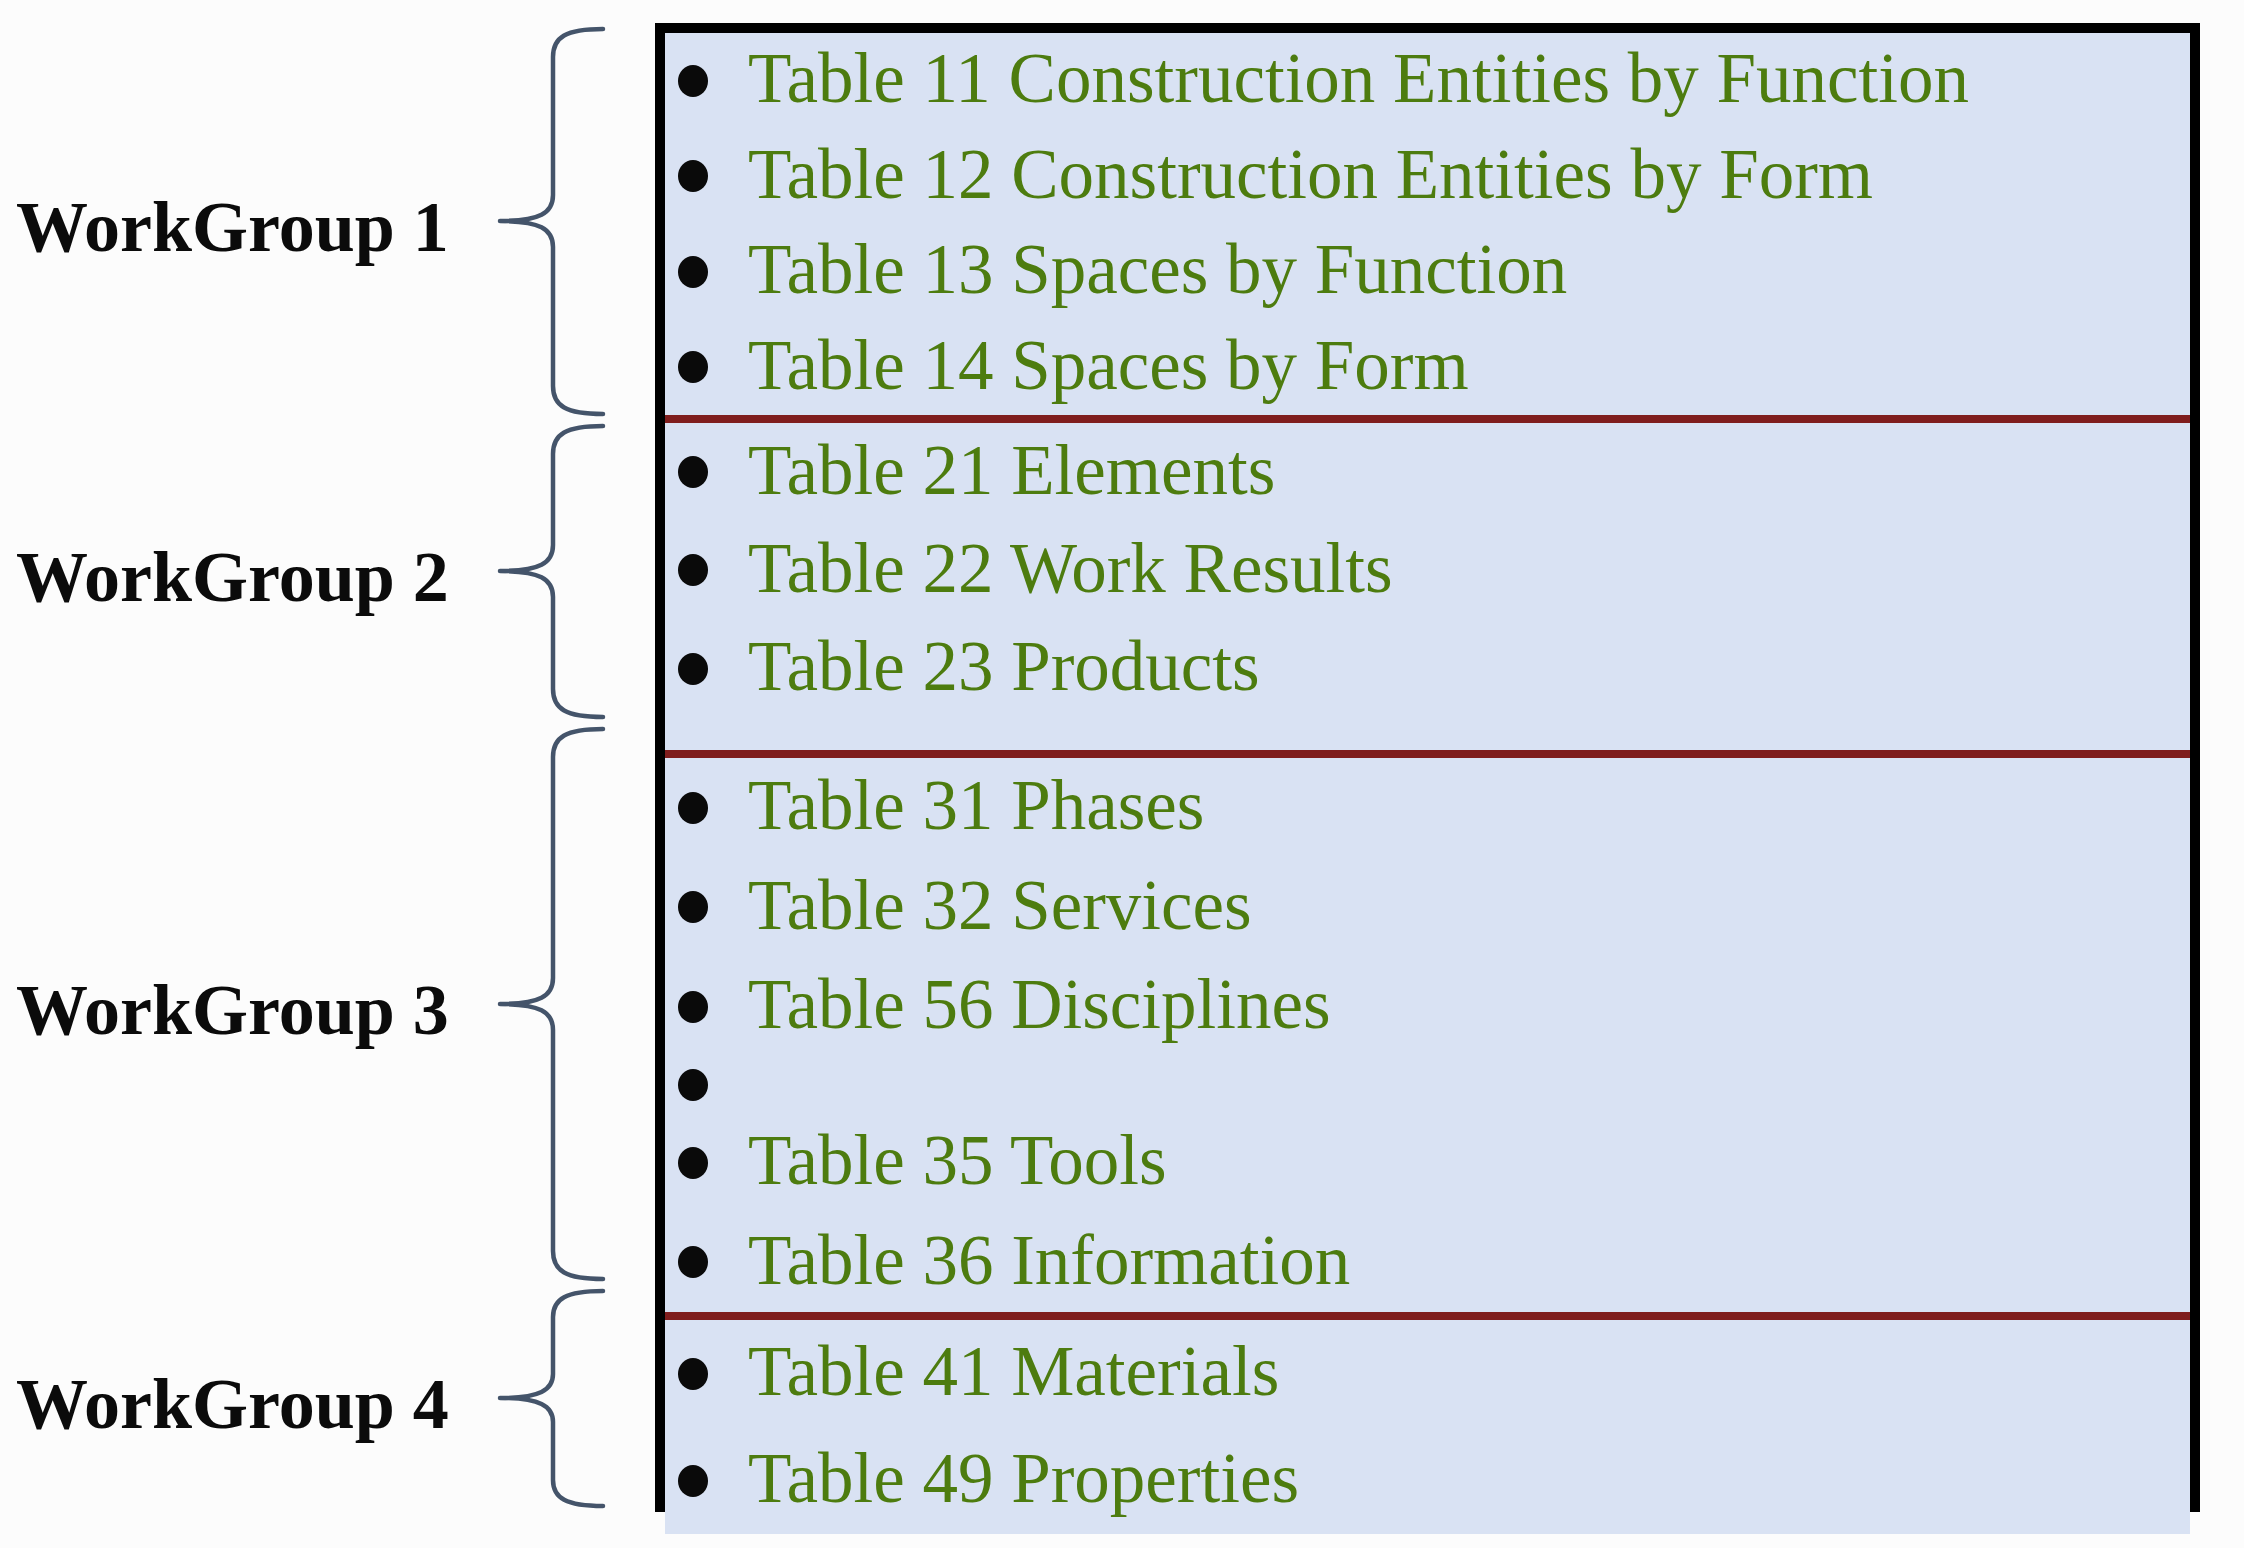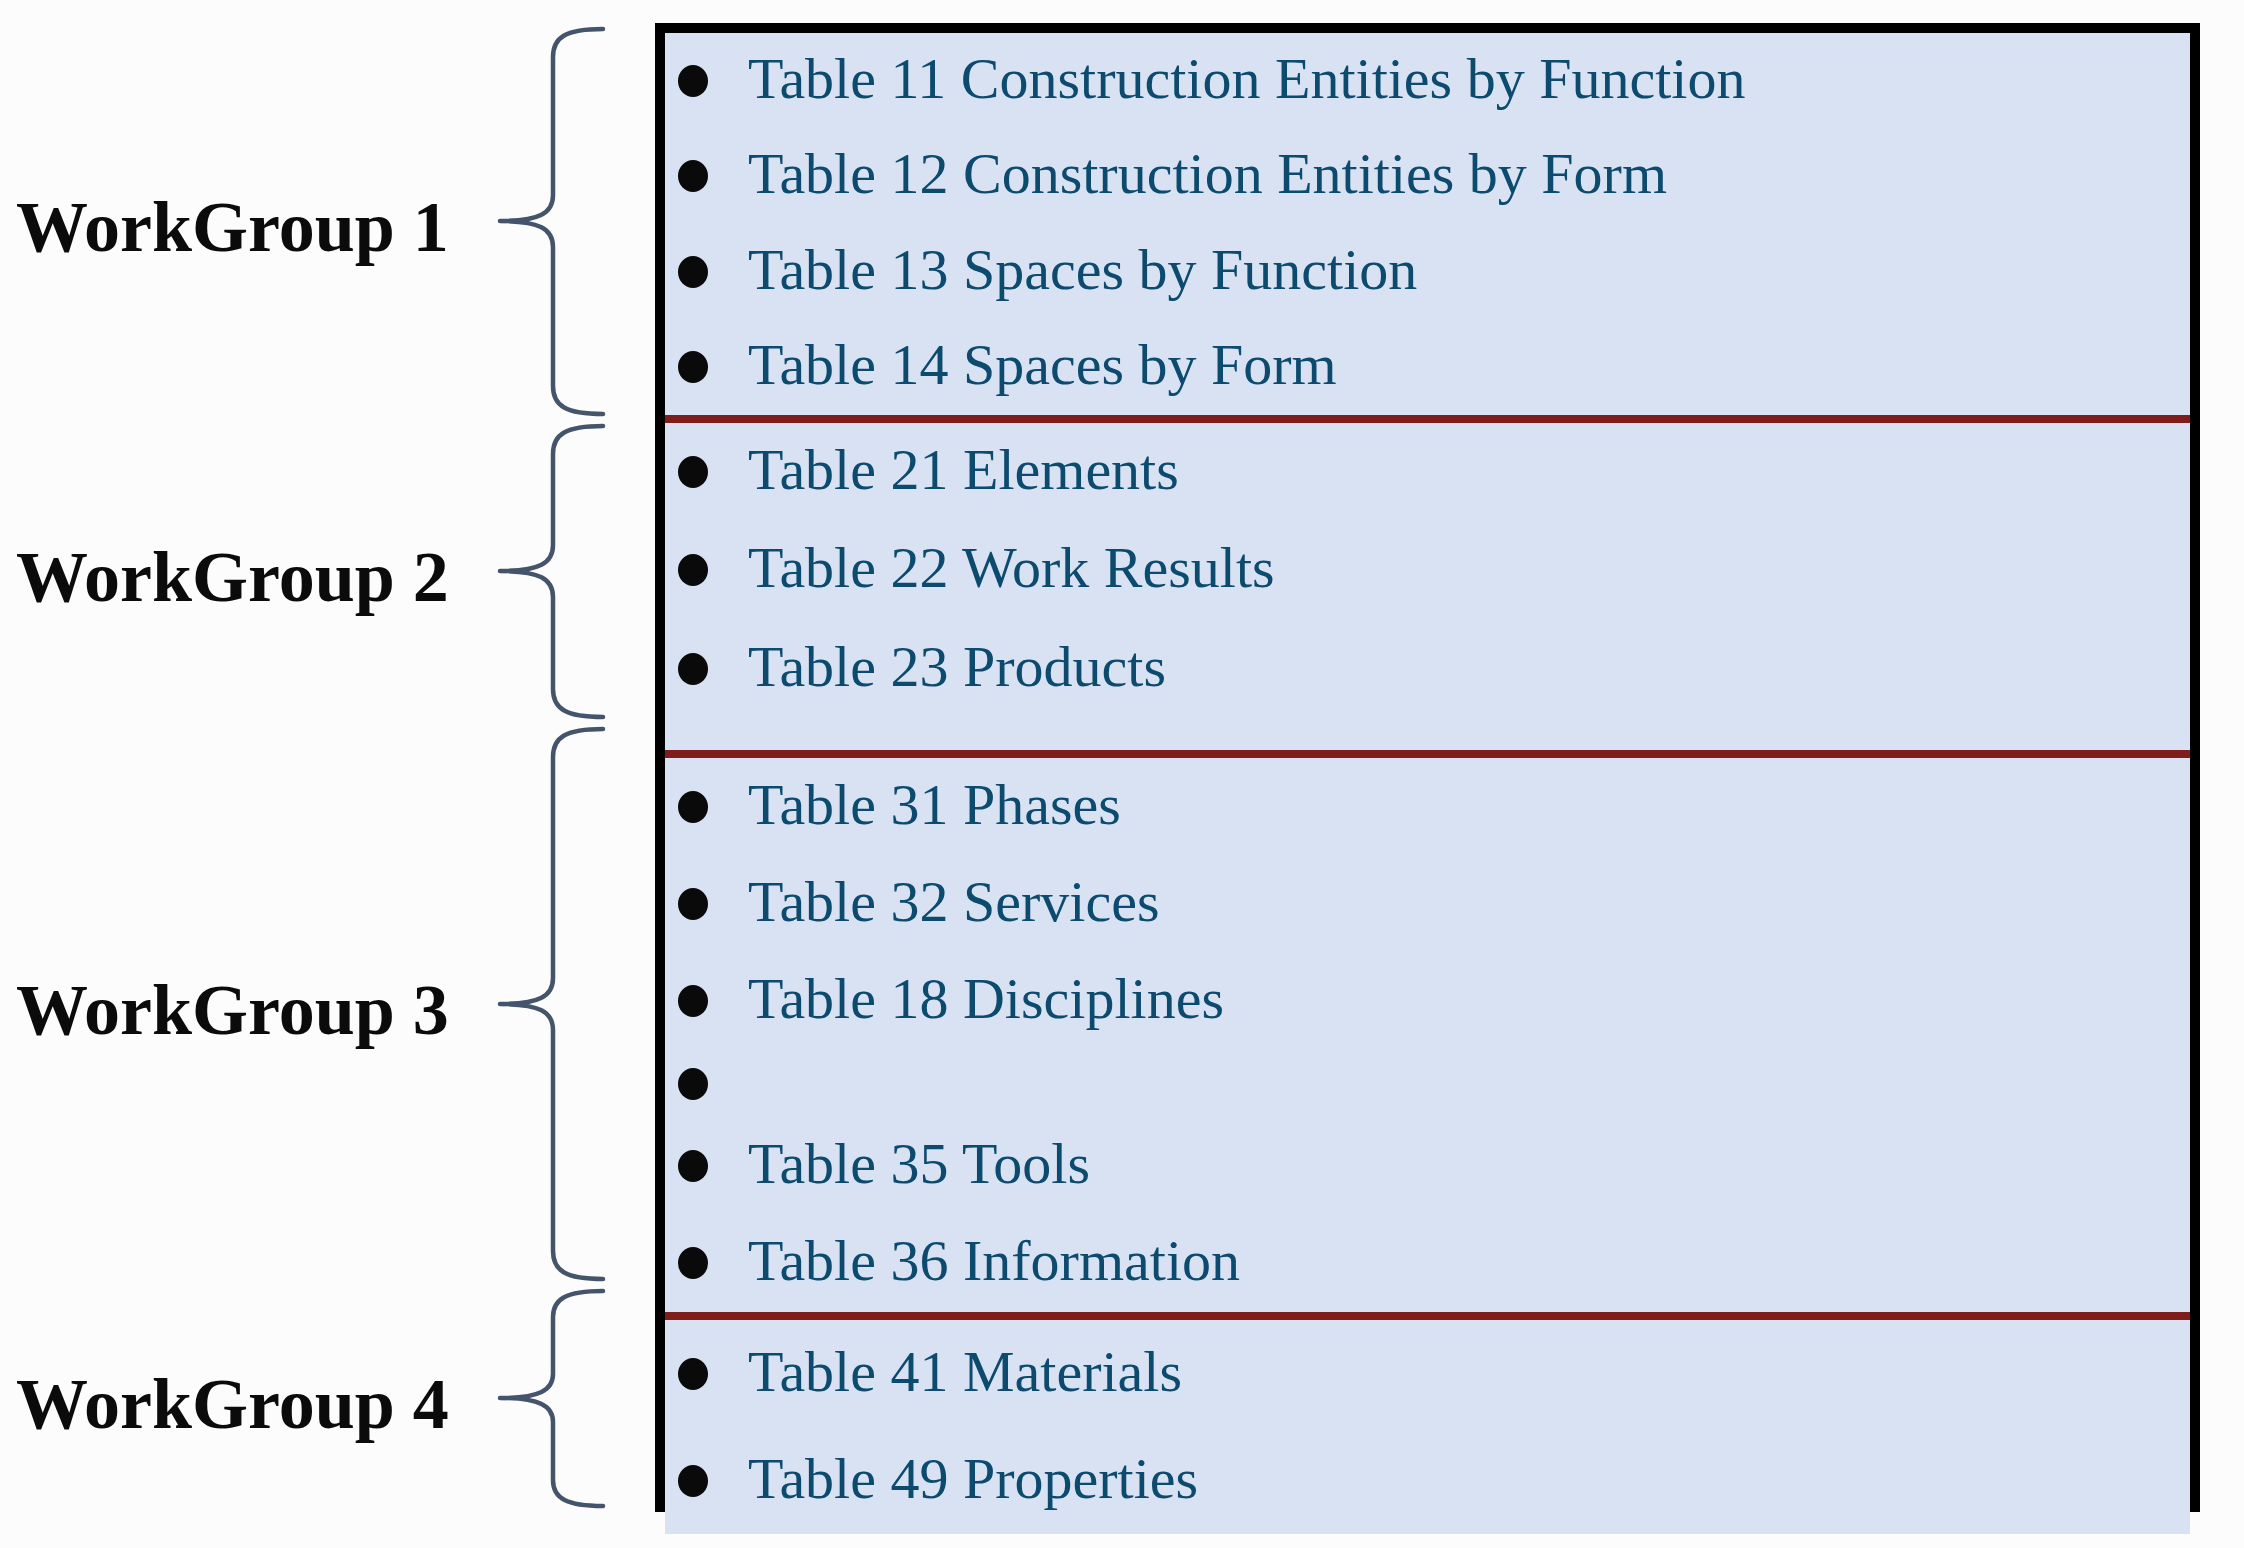--- a/index.html
+++ b/index.html
@@ -50,21 +50,21 @@
   .box3 { height: 562px; margin-top: 32px; }
   .box4 { height: 222px; }
 
   .item { display: flex; align-items: center; padding-left: 13px; }
   .bullet {
     flex: 0 0 auto;
     width: 30px; height: 32px; border-radius: 50%;
     background: #0a0a0a; margin-right: 40px;
   }
   .txt {
-    font-size: 58px; color: #0c4a6e; white-space: nowrap; line-height: 1;
+    font-size: 71px; color: #4d7c0f; white-space: nowrap; line-height: 1;
     padding-bottom: 4px;
   }
 </style>
 </head>
 <body>
 
 <div class="diagram">
 
   <div class="wg-row row1">
     <div class="wg-label">WorkGroup 1</div>
@@ -134,21 +134,21 @@
       <div class="item">
         <span class="bullet"></span>
         <span class="txt">Table 31 Phases</span>
       </div>
       <div class="item">
         <span class="bullet"></span>
         <span class="txt">Table 32 Services</span>
       </div>
       <div class="item">
         <span class="bullet"></span>
-        <span class="txt">Table 18 Disciplines</span>
+        <span class="txt">Table 56 Disciplines</span>
       </div>
       <div class="item">
         <span class="bullet"></span>
       </div>
       <div class="item">
         <span class="bullet"></span>
         <span class="txt">Table 35 Tools</span>
       </div>
       <div class="item">
         <span class="bullet"></span>

